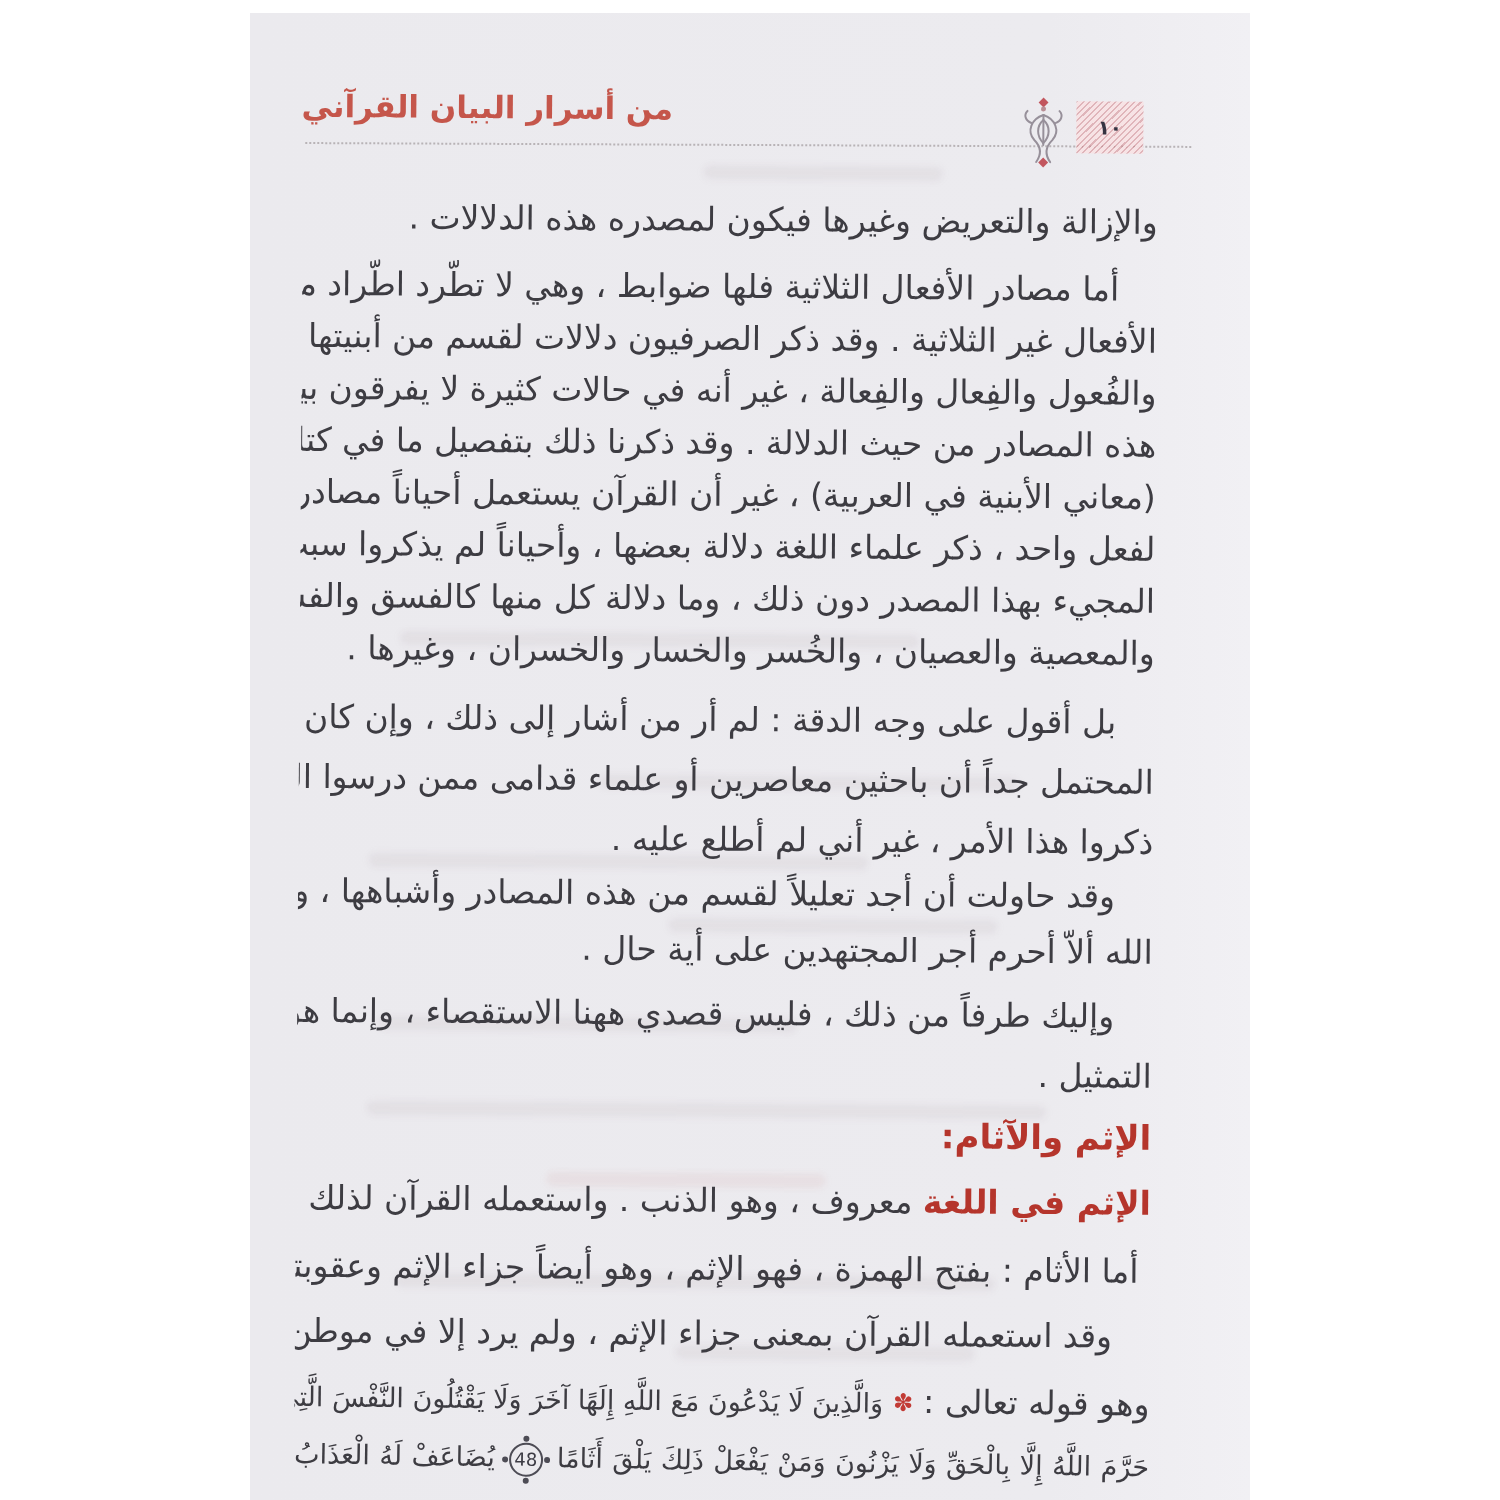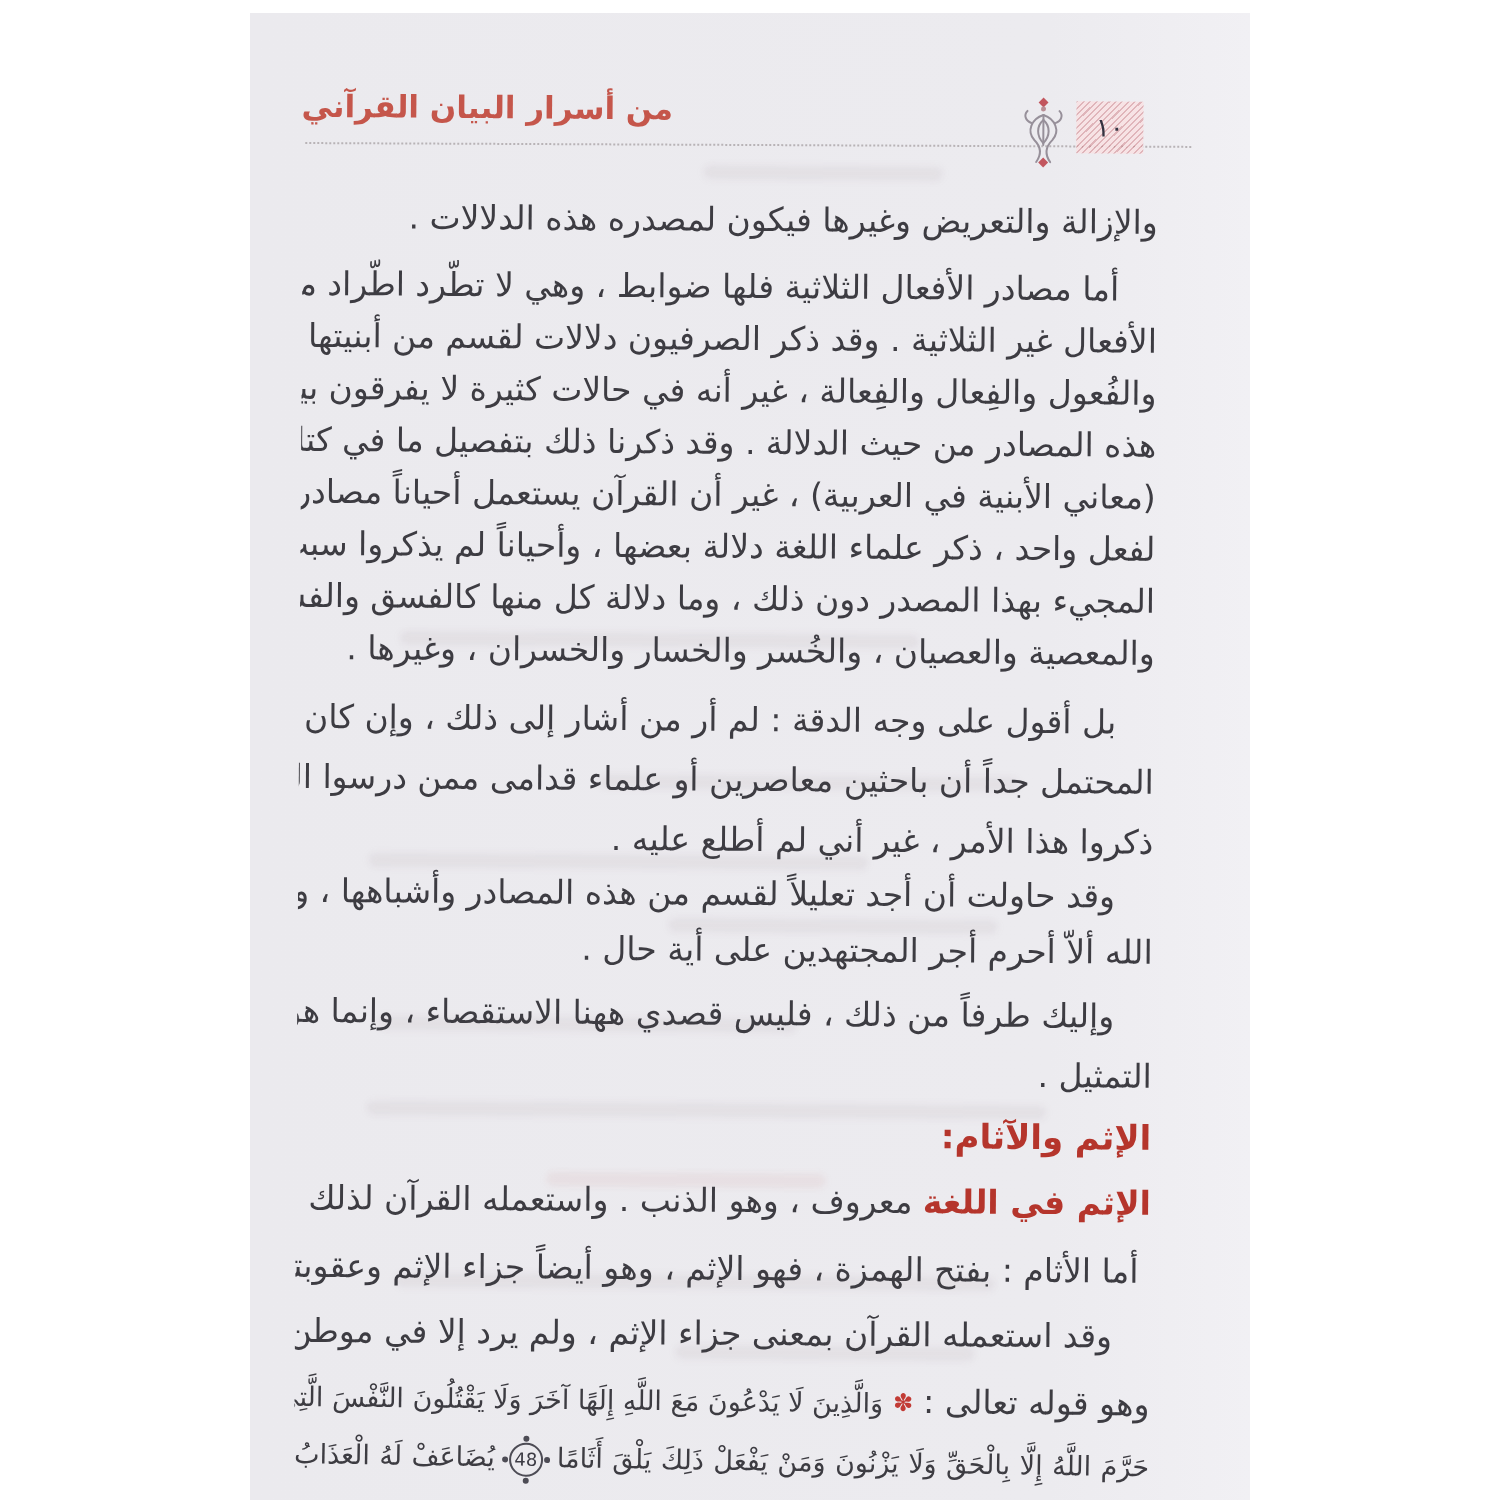--- a/index.html
+++ b/index.html
@@ -36,21 +36,21 @@
     transform:rotate(-0.15deg);
   }
   .ornament{position:absolute;left:760px;top:78px;width:60px;height:82px;}
   .page-badge{
     position:absolute;left:823px;top:86px;width:67px;height:52px;
     background:
       repeating-linear-gradient(135deg, rgba(210,126,132,0.50) 0 1.5px, rgba(248,226,228,0.92) 1.5px 4.5px);
     display:flex;align-items:center;justify-content:center;
   }
   .page-badge span{
-    font-size:26px;color:#343341;font-weight:400;direction:rtl;
+    font-size:20px;color:#343341;font-weight:700;direction:rtl;
   }
   
   .content{
     position:absolute;left:50px;top:0;width:855px;height:1500px;
     direction:rtl;overflow:hidden;color:var(--ink);
   }
   .line{
     position:absolute;width:100%;height:50px;line-height:50px;
     font-size:33px;font-weight:500;white-space:nowrap;
   }

